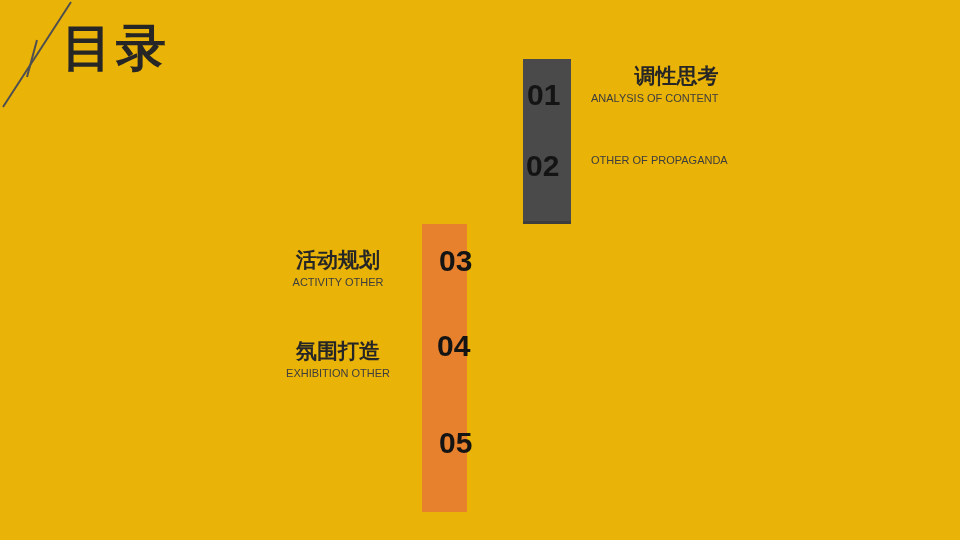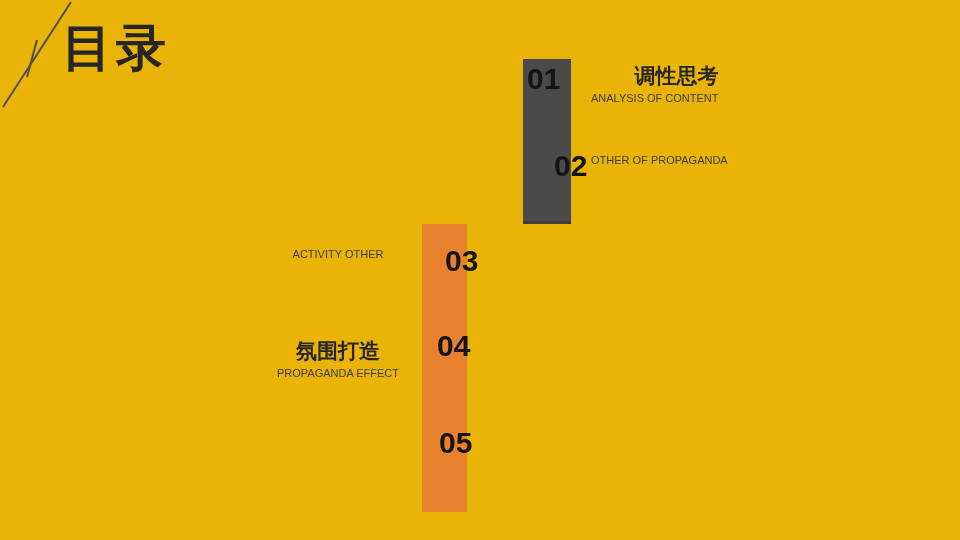--- a/index.html
+++ b/index.html
@@ -44,23 +44,23 @@
     background: #e8812e;
   }
   .toc-number {
     position: absolute;
     font-size: 30px;
     font-weight: 600;
     color: #141414;
     line-height: 30px;
     letter-spacing: 0px;
   }
-  .num-01 { left: 527px; top: 64px; }
-  .num-02 { left: 554px; top: 151px; }
-  .num-03 { left: 439px; top: 246px; margin-left: 6px; }
+  .num-01 { left: 527px; top: 80px; }
+  .num-02 { left: 526px; top: 151px; }
+  .num-03 { left: 439px; top: 246px; }
   .num-04 { left: 437px; top: 331px; }
   .num-05 { left: 439px; top: 428px; }
   .toc-row {
     position: absolute;
   }
   .toc-row .zh {
     font-size: 21px;
     font-weight: 700;
     color: #262626;
     line-height: 28px;
@@ -106,22 +106,23 @@
   <div class="toc-row row-right row-1">
     <div class="zh">调性思考</div>
     <div class="en">ANALYSIS OF CONTENT</div>
   </div>
 
   <div class="toc-row row-right row-2">
     <div class="en">OTHER OF PROPAGANDA</div>
   </div>
 
   <div class="toc-row row-left row-3">
+    <div class="zh">活动规划</div>
     <div class="en">ACTIVITY OTHER</div>
   </div>
 
   <div class="toc-row row-left row-4">
     <div class="zh">氛围打造</div>
-    <div class="en">PROPAGANDA EFFECT</div>
+    <div class="en">EXHIBITION OTHER</div>
   </div>
 
 
 </div>
 
 </body></html>

